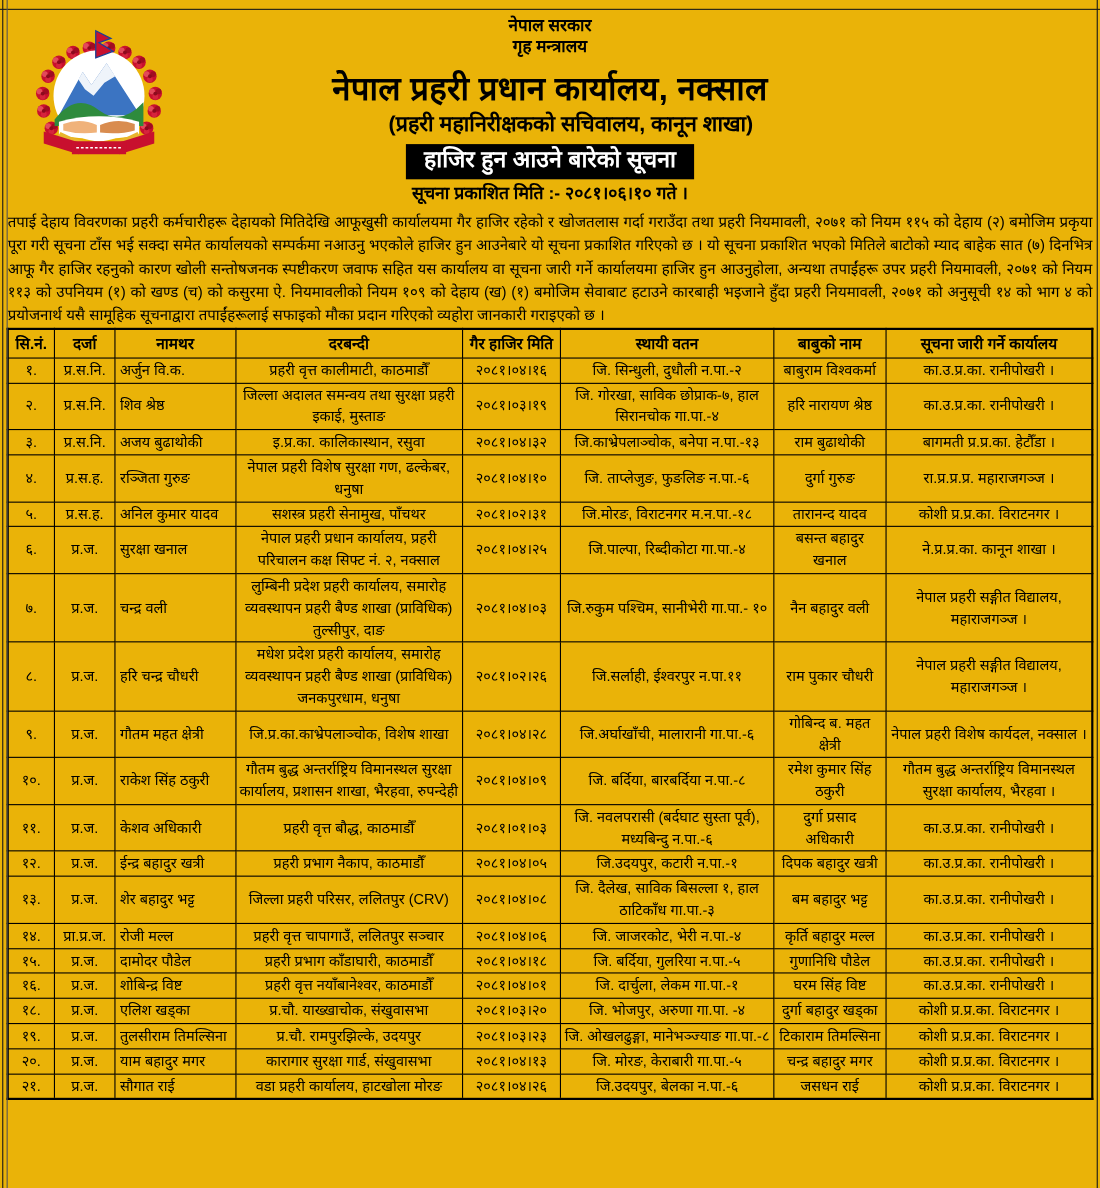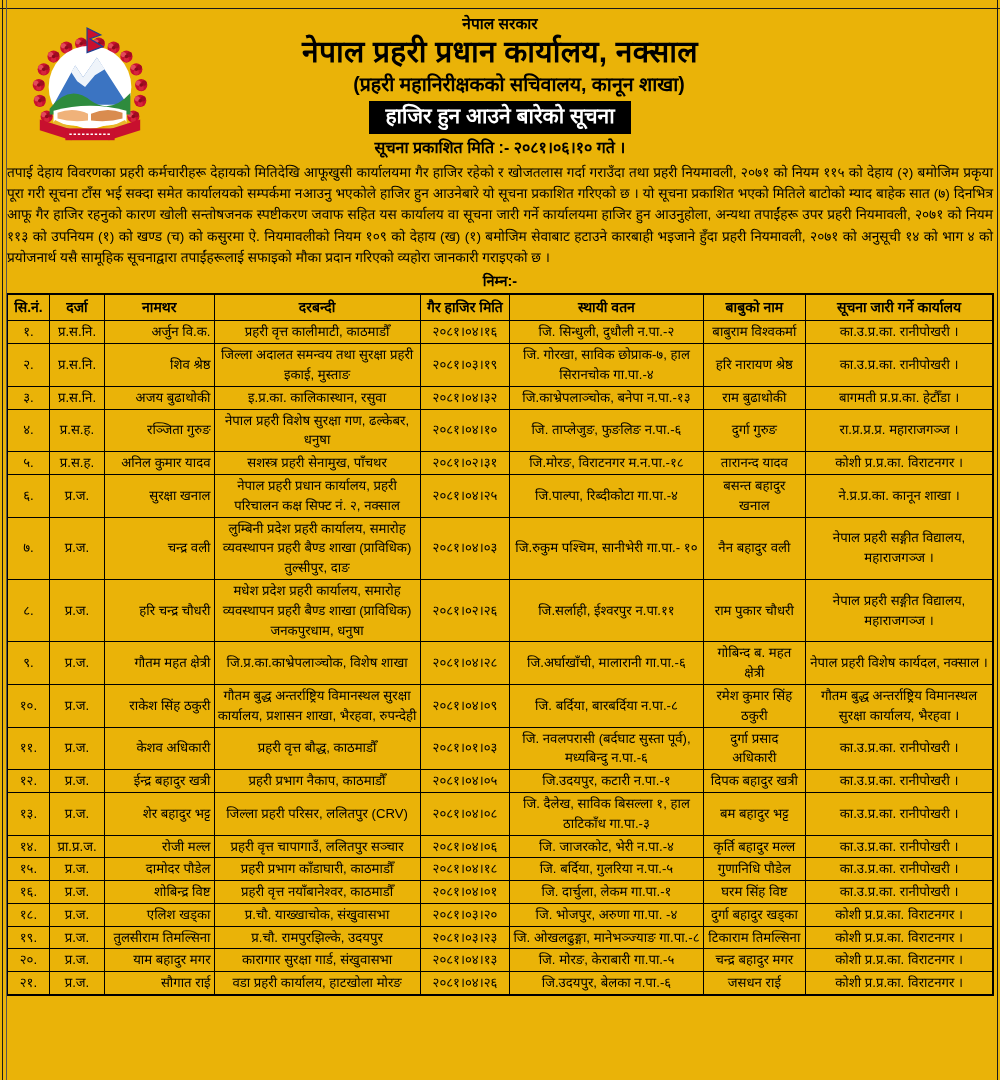--- a/index.html
+++ b/index.html
@@ -11,21 +11,21 @@
   .rule-top { position:absolute; left:0; top:8px; width:100%; border-top:1.6px solid #1a1a1a; }
   .rule-left { position:absolute; left:2px; top:0; height:100%; border-left:1.6px solid #1a1a1a; }
   .rule-left2 { position:absolute; left:6px; top:0; height:100%; border-left:0.8px solid #555; }
   .rule-right { position:absolute; right:2px; top:0; height:100%; border-right:1.6px solid #1a1a1a; }
 
   .emblem { position:absolute; left:26px; top:26px; width:128px; height:128px; }
 
   .head { text-align:center; padding-top:14px; line-height:1.25; }
   .head .gov { font-size:15.5px; font-weight:bold; }
   .head .ministry { font-size:15.5px; font-weight:bold; }
-  .head .office { font-size:30px; font-weight:bold; margin-top:0; letter-spacing:.2px; }
+  .head .office { font-size:30px; font-weight:bold; margin-top:10px; letter-spacing:.2px; }
   .head .sub-office { font-size:19.5px; font-weight:bold; margin-top:1px;padding-left:38px; }
   .title-box {
     display:inline-block; background:#000; color:#fff; font-size:21px; font-weight:bold;
     padding:2px 16px 4px; margin-top:5px;
   }
   .pub-date { font-size:16px; font-weight:bold; margin-top:4px; }
 
   .body-par {
     padding:4px 7px 0; font-size:13.7px; line-height:1.56; text-align:justify;
     font-weight:500;
@@ -34,21 +34,21 @@
 
   table.notice {
     width:988px; margin:0 6px; border-collapse:collapse; border:2px solid #000;
     table-layout:fixed;
   }
   table.notice th, table.notice td {
     border:1px solid #000; padding:1px 3px; text-align:center; vertical-align:middle;
     font-size:13.2px; line-height:1.5; overflow:hidden;
   }
   table.notice th { font-size:14px; font-weight:bold; padding:2px 2px; }
-  table.notice td:nth-child(3) { text-align:right; padding-left:4px; }
+  table.notice td:nth-child(3) { text-align:left; padding-left:4px; }
   table.notice td:nth-child(1) { font-weight:500; }
 </style>
 </head>
 <body>
 
 <div class="page">
   <div class="rule-top"></div>
   <div class="rule-left"></div>
   <div class="rule-left2"></div>
   <div class="rule-right"></div>
@@ -98,28 +98,28 @@
     <path d="M14,95 L46,105 L46,116 L14,106 Z" fill="#c8102e"></path>
     <path d="M116,95 L84,105 L84,116 L116,106 Z" fill="#c8102e"></path>
     <rect x="40" y="104" width="50" height="12" fill="#c8102e"></rect>
     <path d="M44,110 L86,110" stroke="#ffffff" stroke-width="1.4" stroke-dasharray="2.5 1.8"></path>
 
     <path d="M62,2 L76,9 L65,13 L78,21 L62,27 Z" fill="#c8102e" stroke="#1c3f94" stroke-width="1.2"></path>
   </svg>
 
   <div class="head">
     <div class="gov">नेपाल सरकार</div>
+    <div class="ministry">गृह मन्त्रालय</div>
     <div class="office">नेपाल प्रहरी प्रधान कार्यालय, नक्साल</div>
     <div class="sub-office">(प्रहरी महानिरीक्षकको सचिवालय, कानून शाखा)</div>
     <div><span class="title-box">हाजिर हुन आउने बारेको सूचना</span></div>
     <div class="pub-date">सूचना प्रकाशित मिति :- २०८१।०६।१० गते ।</div>
   </div>
 
   <div class="body-par">तपाई देहाय विवरणका प्रहरी कर्मचारीहरू देहायको मितिदेखि आफूखुसी कार्यालयमा गैर हाजिर रहेको र खोजतलास गर्दा गराउँदा तथा प्रहरी नियमावली, २०७१ को नियम ११५ को देहाय (२) बमोजिम प्रकृया पूरा गरी सूचना टाँस भई सक्दा समेत कार्यालयको सम्पर्कमा नआउनु भएकोले हाजिर हुन आउनेबारे यो सूचना प्रकाशित गरिएको छ । यो सूचना प्रकाशित भएको मितिले बाटोको म्याद बाहेक सात (७) दिनभित्र आफू गैर हाजिर रहनुको कारण खोली सन्तोषजनक स्पष्टीकरण जवाफ सहित यस कार्यालय वा सूचना जारी गर्ने कार्यालयमा हाजिर हुन आउनुहोला, अन्यथा तपाईंहरू उपर प्रहरी नियमावली, २०७१ को नियम ११३ को उपनियम (१) को खण्ड (च) को कसुरमा ऐ. नियमावलीको नियम १०९ को देहाय (ख) (१) बमोजिम सेवाबाट हटाउने कारबाही भइजाने हुँदा प्रहरी नियमावली, २०७१ को अनुसूची १४ को भाग ४ को प्रयोजनार्थ यसै सामूहिक सूचनाद्वारा तपाईंहरूलाई सफाइको मौका प्रदान गरिएको व्यहोरा जानकारी गराइएको छ ।</div>
-  <div class="list-label">निम्न:-</div>
 
   <table class="notice">
     <colgroup>
       <col style="width:4.3%">
         <col style="width:5.6%">
         <col style="width:11.1%">
         <col style="width:20.9%">
       <col style="width:9.1%">
         <col style="width:19.6%">
         <col style="width:10.4%">

